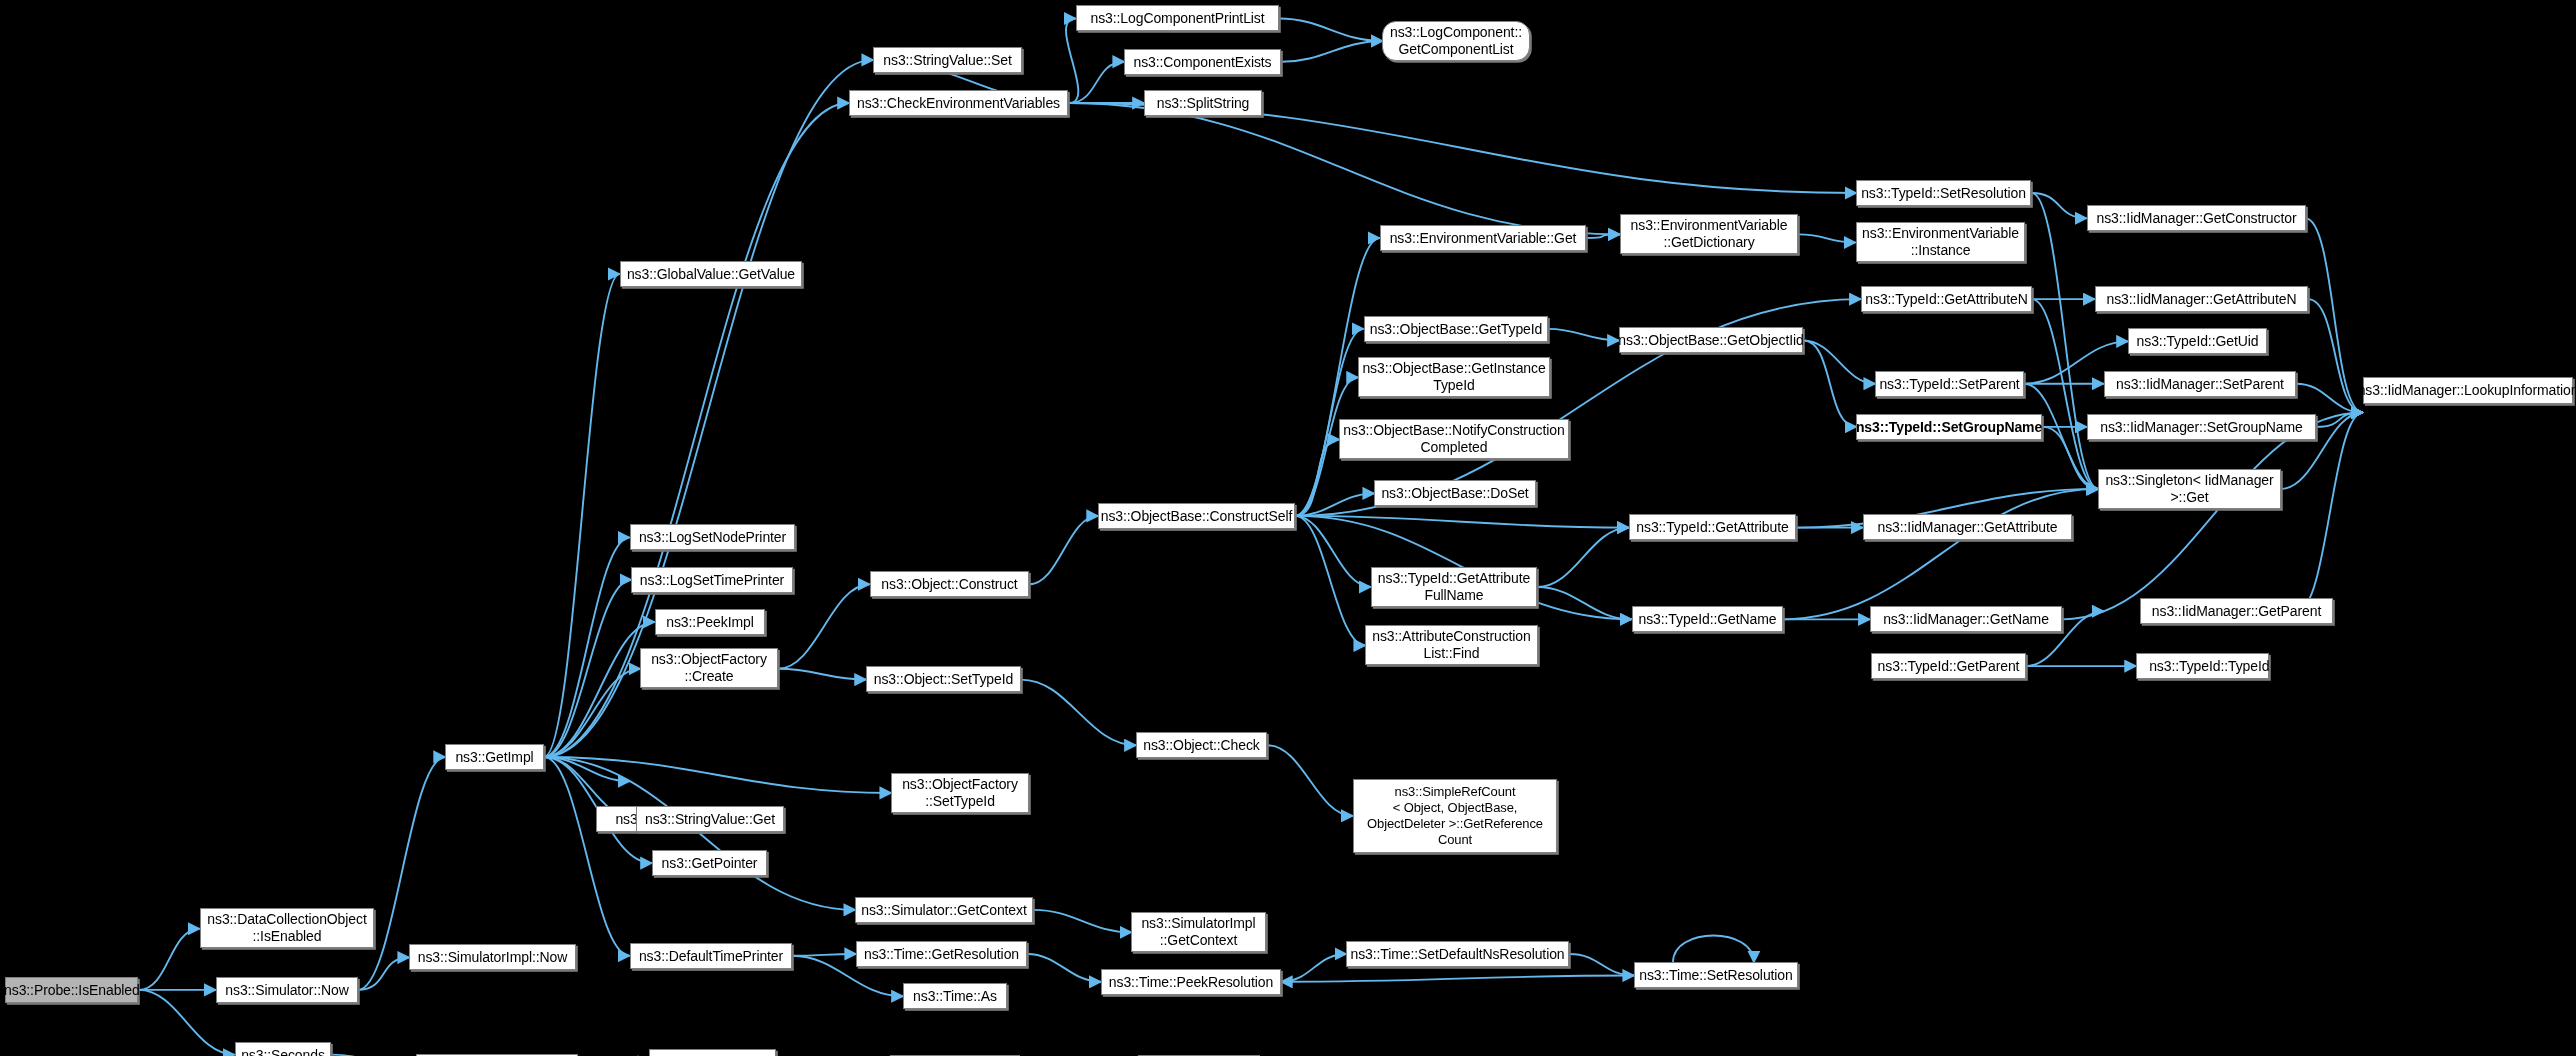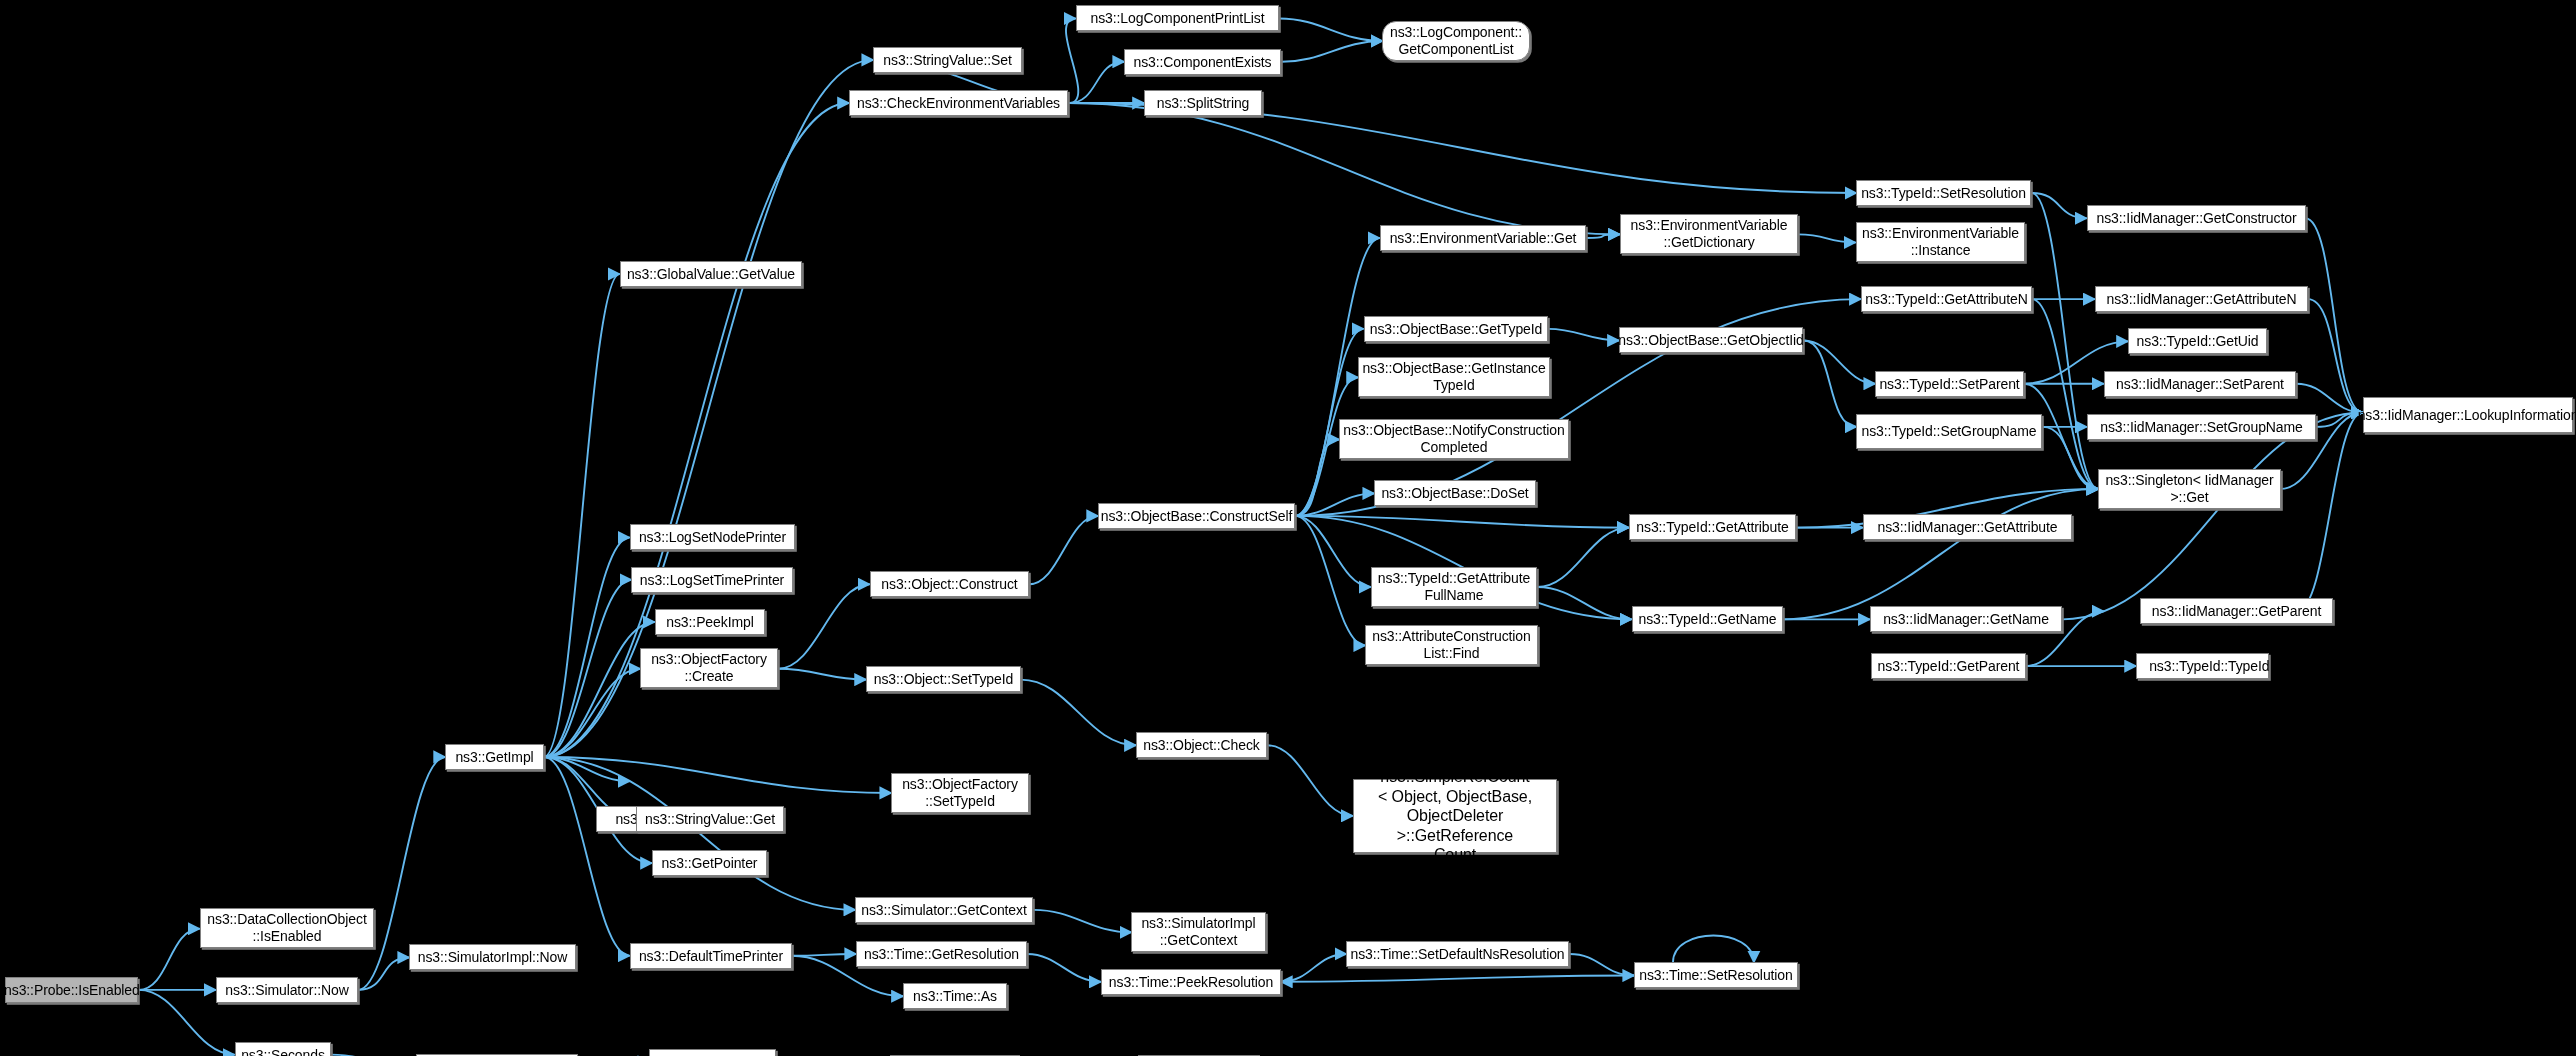--- a/index.html
+++ b/index.html
@@ -191,39 +191,39 @@
       <div class="node multiline" style="left: 1358px; top: 357px; width: 192px; height: 40px;">ns3::ObjectBase::GetInstance
 TypeId</div>
       <div class="node multiline" style="left: 1339px; top: 419px; width: 230px; height: 40px;">ns3::ObjectBase::NotifyConstruction
 Completed</div>
       <div class="node" style="left: 1374px; top: 480px; width: 162px; height: 26px;">ns3::ObjectBase::DoSet</div>
       <div class="node" style="left: 1098px; top: 503px; width: 197px; height: 26px;">ns3::ObjectBase::ConstructSelf</div>
       <div class="node" style="left: 1619px; top: 327px; width: 184px; height: 26px;">ns3::ObjectBase::GetObjectIid</div>
       <div class="node" style="left: 1856px; top: 180px; width: 175px; height: 26px;">ns3::TypeId::SetResolution</div>
       <div class="node" style="left: 1861px; top: 286px; width: 171px; height: 26px;">ns3::TypeId::GetAttributeN</div>
       <div class="node" style="left: 1875px; top: 371px; width: 149px; height: 26px;">ns3::TypeId::SetParent</div>
-      <div class="node" style="left: 1856px; top: 414px; width: 186px; height: 35px;">ns3::TypeId::SetGroupName</div>
+      <div class="node" style="left: 1856px; top: 414px; width: 186px; height: 26px; font-weight: bold;">ns3::TypeId::SetGroupName</div>
       <div class="node" style="left: 1629px; top: 514px; width: 167px; height: 26px;">ns3::TypeId::GetAttribute</div>
       <div class="node multiline" style="left: 1371px; top: 567px; width: 166px; height: 40px;">ns3::TypeId::GetAttribute
 FullName</div>
       <div class="node multiline" style="left: 1365px; top: 625px; width: 173px; height: 40px;">ns3::AttributeConstruction
 List::Find</div>
       <div class="node" style="left: 1632px; top: 606px; width: 151px; height: 26px;">ns3::TypeId::GetName</div>
       <div class="node" style="left: 1871px; top: 653px; width: 155px; height: 26px;">ns3::TypeId::GetParent</div>
       <div class="node" style="left: 2087px; top: 205px; width: 219px; height: 26px;">ns3::IidManager::GetConstructor</div>
       <div class="node" style="left: 2095px; top: 286px; width: 213px; height: 26px;">ns3::IidManager::GetAttributeN</div>
       <div class="node" style="left: 2128px; top: 328px; width: 139px; height: 26px;">ns3::TypeId::GetUid</div>
       <div class="node" style="left: 2104px; top: 371px; width: 192px; height: 26px;">ns3::IidManager::SetParent</div>
       <div class="node" style="left: 2087px; top: 414px; width: 229px; height: 26px;">ns3::IidManager::SetGroupName</div>
       <div class="node multiline" style="left: 2098px; top: 469px; width: 183px; height: 40px;">ns3::Singleton&lt; IidManager
 &gt;::Get</div>
       <div class="node" style="left: 1863px; top: 514px; width: 209px; height: 26px;">ns3::IidManager::GetAttribute</div>
       <div class="node" style="left: 2104px; top: 598px; width: 193px; height: 26px; margin-left: 36px;">ns3::IidManager::GetParent</div>
       <div class="node" style="left: 1870px; top: 606px; width: 192px; height: 26px;">ns3::IidManager::GetName</div>
       <div class="node" style="left: 2136px; top: 653px; width: 133px; height: 26px; padding-left: 19px;">ns3::TypeId::TypeId</div>
-      <div class="node" style="left: 2363px; top: 397px; width: 210px; height: 36px;">ns3::IidManager::LookupInformation</div>
-      <div class="node multiline" style="left: 1353px; top: 779px; width: 204px; height: 74px; font-size: 16px;">ns3::SimpleRefCount
+      <div class="node" style="left: 2363px; top: 377px; width: 210px; height: 27px;">ns3::IidManager::LookupInformation</div>
+      <div class="node multiline" style="left: 1353px; top: 779px; width: 204px; height: 74px; font-size: 13px;">ns3::SimpleRefCount
 &lt; Object, ObjectBase,
  ObjectDeleter &gt;::GetReference
 Count</div>
     </div>
 </div>
 
 
 </body></html>

